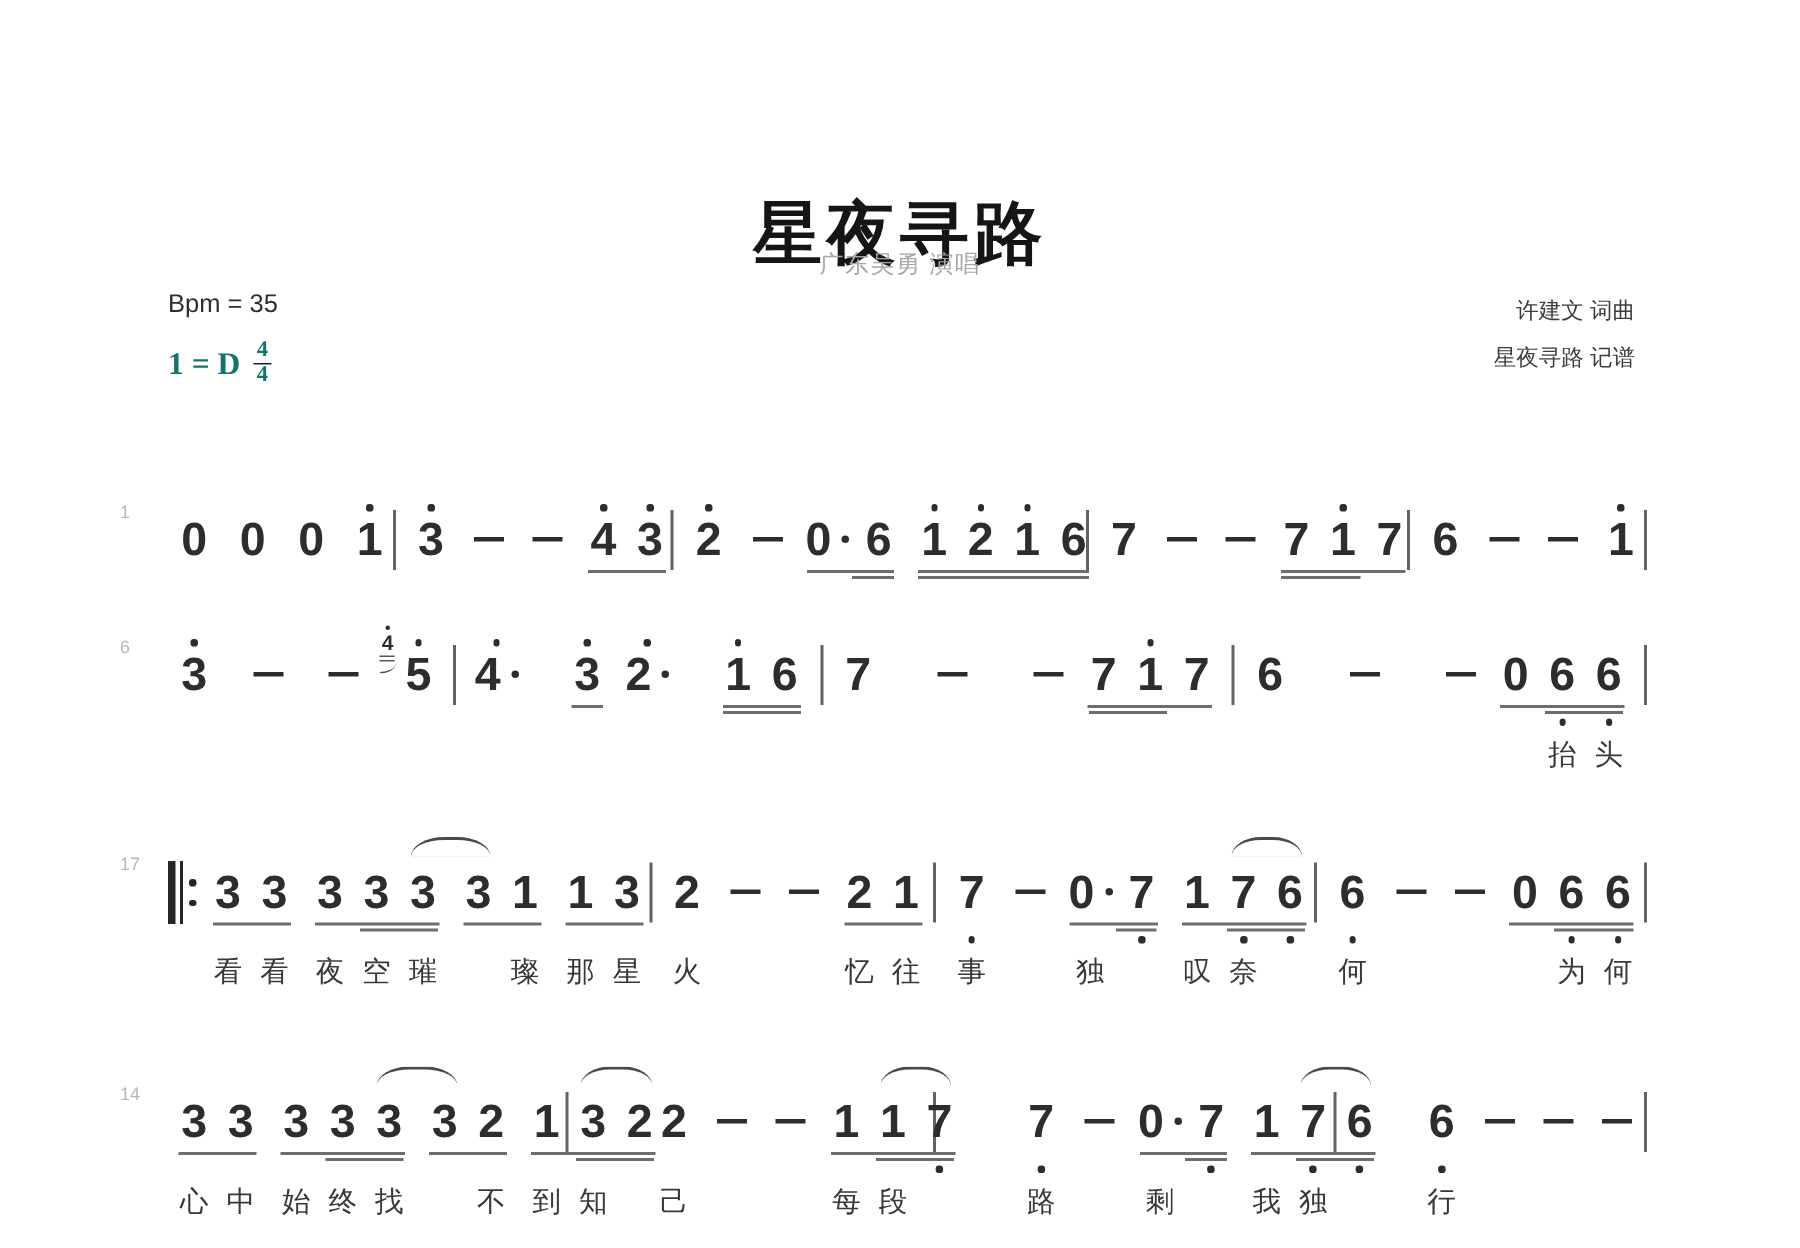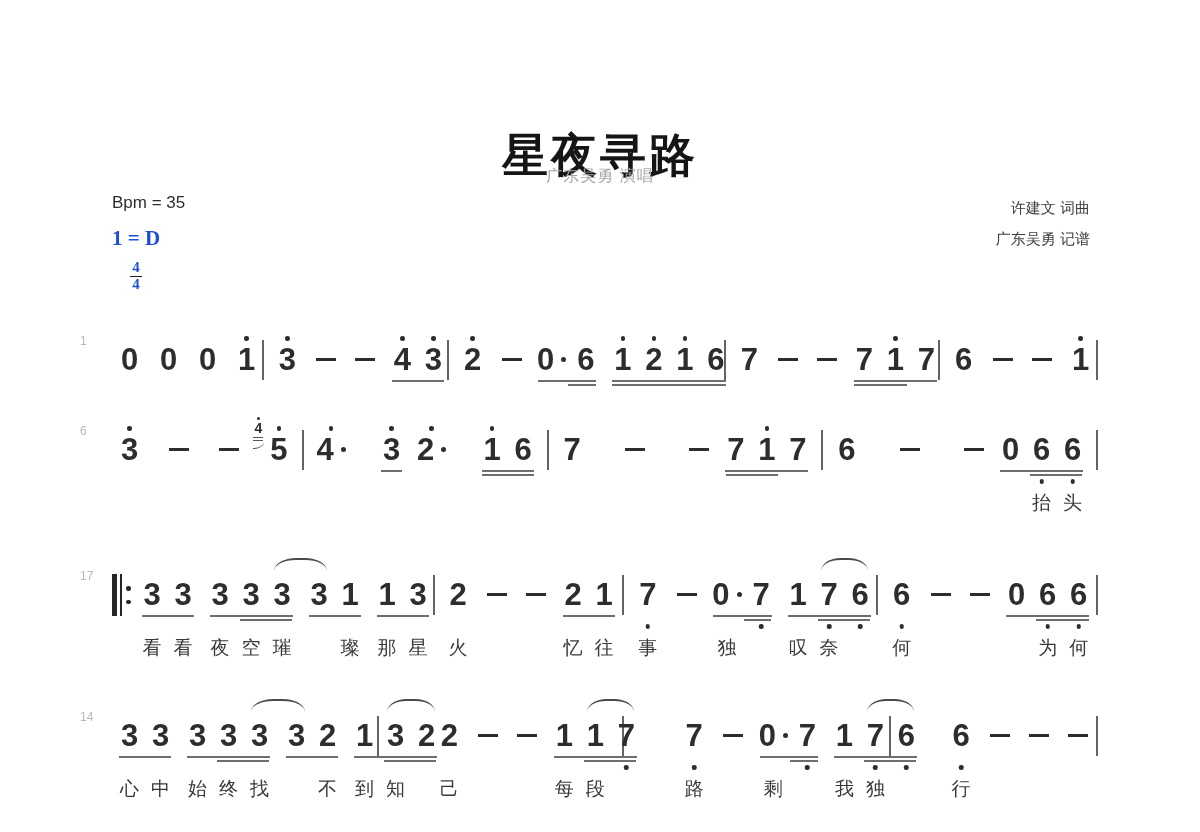--- a/index.html
+++ b/index.html
@@ -4,33 +4,33 @@
 <style>
   html,body{margin:0;padding:0;background:#fff;}
   .page{position:relative;width:1200px;height:832px;background:#ffffff;overflow:hidden;
         font-family:"Liberation Sans","DejaVu Sans",sans-serif;}
   .title{position:absolute;top:94px;left:0;width:100%;text-align:center;
          font-size:46px;font-weight:bold;color:#151515;letter-spacing:3px;}
   .subtitle{position:absolute;top:166px;left:0;width:100%;text-align:center;
             font-size:16px;color:#a6a6a6;letter-spacing:1px;}
   .bpm{position:absolute;left:112px;top:193px;font-size:17px;color:#2e2e2e;}
   .keysig{position:absolute;left:112px;top:226px;display:flex;align-items:center;gap:9px;
-          font-family:"Liberation Serif","DejaVu Serif",serif;font-weight:bold;font-size:21px;color:#1d4ed8;flex-direction:column;}
+          font-family:"Liberation Serif","DejaVu Serif",serif;font-weight:bold;font-size:21px;color:#0f766e;}
   .frac{display:inline-flex;flex-direction:column;align-items:center;font-size:15px;line-height:1.05;}
   .frac .fnum{border-bottom:1.6px solid #1d1d1d;padding:0 2px;}
   .frac .fden{padding:0 2px;}
   .credits{position:absolute;right:110px;top:193px;text-align:right;font-size:15px;
            color:#3d3d3d;line-height:2.05;}
   
   .score{position:absolute;left:78px;top:326px;width:1030px;}
   .score-line{position:absolute;left:34px;right:4px;display:flex;align-items:flex-start;}
   .score-line:nth-of-type(1){top:8px;}
   .score-line:nth-of-type(2){top:98px;}
   .score-line:nth-of-type(3){top:243px;}
-  .score-line:nth-of-type(4){top:384px;gap:47px;}
+  .score-line:nth-of-type(4){top:396px;gap:47px;}
   .m-num{position:absolute;left:-32px;top:0px;font-size:12px;color:#b8b8b8;}
   .measure{position:relative;display:flex;justify-content:space-between;align-items:flex-start;
            gap:14px;padding:0 6px;min-width:0;}
   .bar{width:2px;height:40px;background:#636363;margin:6px 6px 0;flex:0 0 auto;}
   .grp{position:relative;display:flex;align-items:flex-start;}
   .grp.tight{gap:8px;flex:0 0 auto;}
   .grp.wide{flex:1 1 auto;justify-content:space-between;gap:16px;}
   .cell{position:relative;display:flex;flex-direction:column;align-items:center;min-width:23px;}
   .hidot{width:4.5px;height:4.5px;border-radius:50%;background:#2d2d2d;margin:2px 0 1px;visibility:hidden;}
   .hidot.on{visibility:visible;}
@@ -72,21 +72,21 @@
   <div class="keysig">
     <span>1 = D</span>
     <span class="frac">
       <span class="fnum">4</span>
       <span class="fden">4</span>
     </span>
   </div>
 
   <div class="credits">
     <div>许建文 词曲</div>
-    <div>广东吴勇 记谱</div>
+    <div>星夜寻路 记谱</div>
   </div>
 
   <div class="score">
       <div class="score-line">
         <div class="m-num">1</div>
         <div class="measure" style="flex-grow: 4;">
           <div class="grp wide">
             <div class="cell">
               <div class="hidot"></div>
               <div class="digit">

